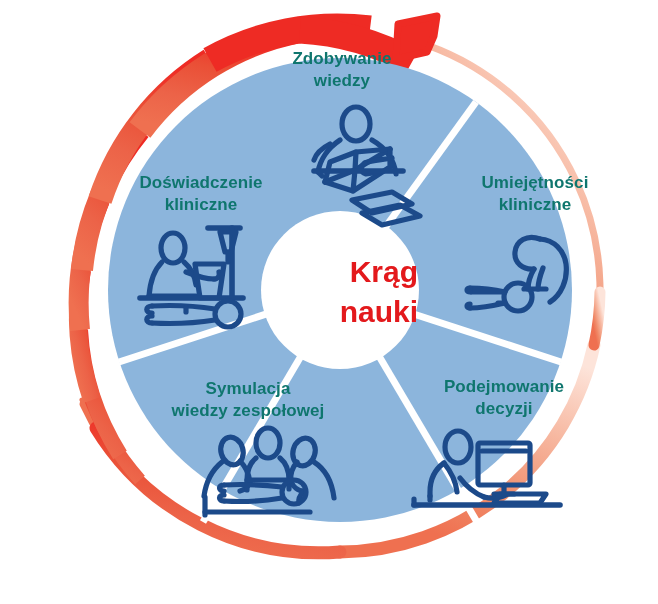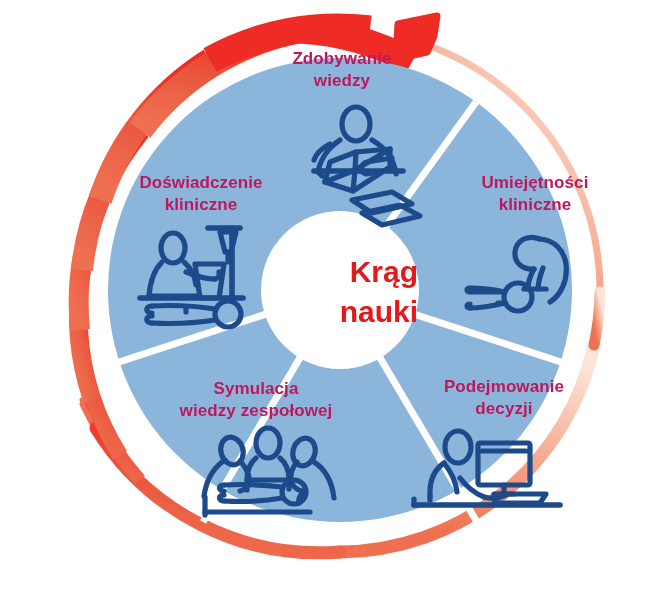--- a/index.html
+++ b/index.html
@@ -24,34 +24,34 @@
     position: absolute;
     left: 0;
     top: 0;
     width: 658px;
     height: 604px;
     display: block;
   }
   .seg-label {
     position: absolute;
     text-align: center;
-    color: #be185d;
+    color: #0f766e;
     font-family: "Liberation Sans", sans-serif;
     font-weight: bold;
     font-size: 17px;
     line-height: 1.28;
     letter-spacing: 0.1px;
     text-rendering: optimizeLegibility;
     pointer-events: none;
     white-space: nowrap;
   }
   #label-knowledge { left: 246px; top: 48px;  width: 192px; }
   #label-skills    { left: 452px; top: 172px; width: 166px; }
   #label-clinical  { left: 108px; top: 172px; width: 186px; }
-  #label-teamwork  { left: 148px; top: 378px; width: 216px; }
+  #label-teamwork  { left: 140px; top: 378px; width: 216px; }
   #label-decision  { left: 404px; top: 376px; width: 200px; }
 
   #center-label {
     position: absolute;
     left: 262px;
     top: 252px;
     width: 156px;
     text-align: right;
     color: #e3191c;
     font-family: "Liberation Sans", sans-serif;

